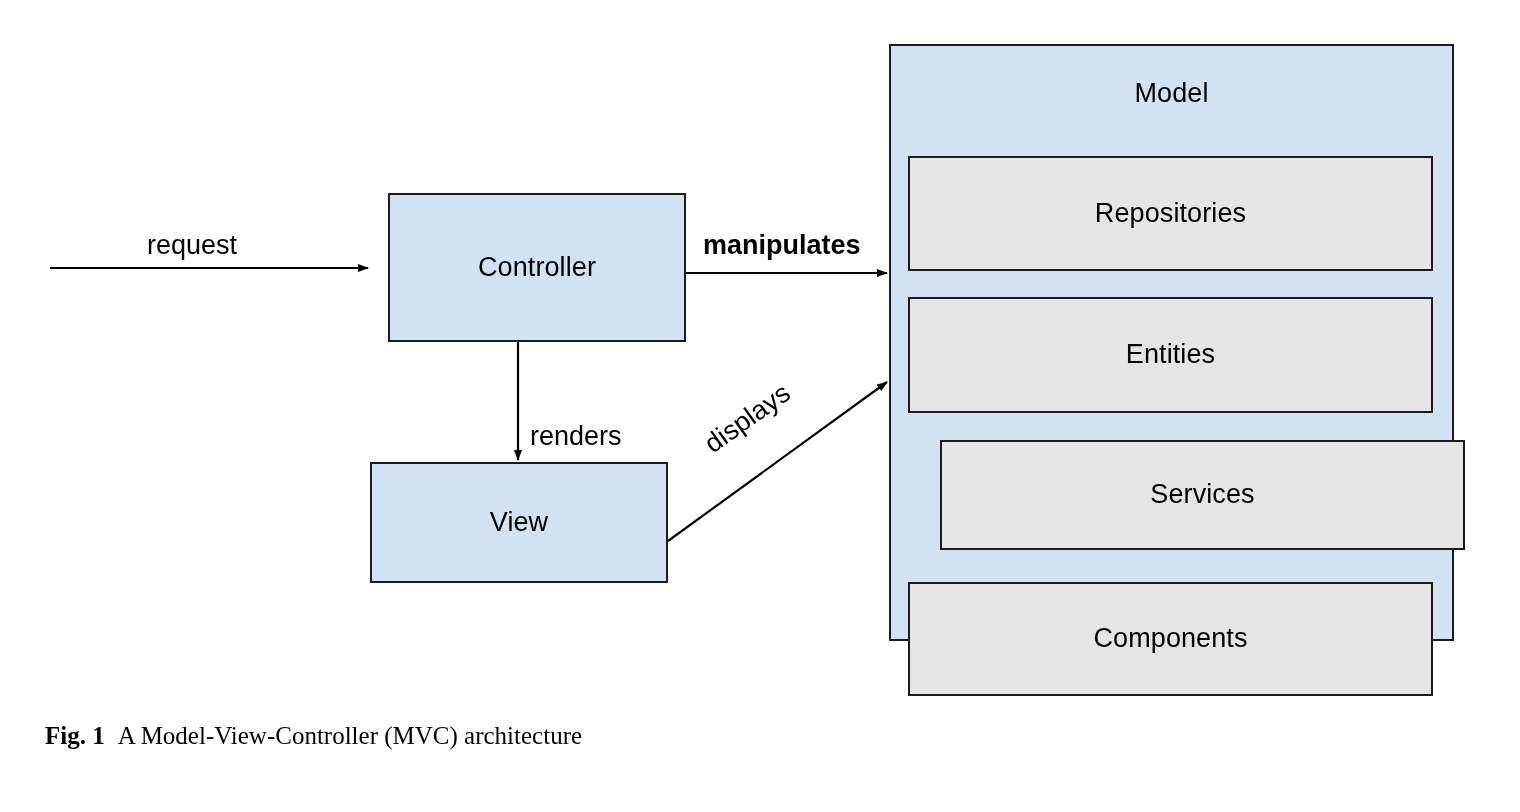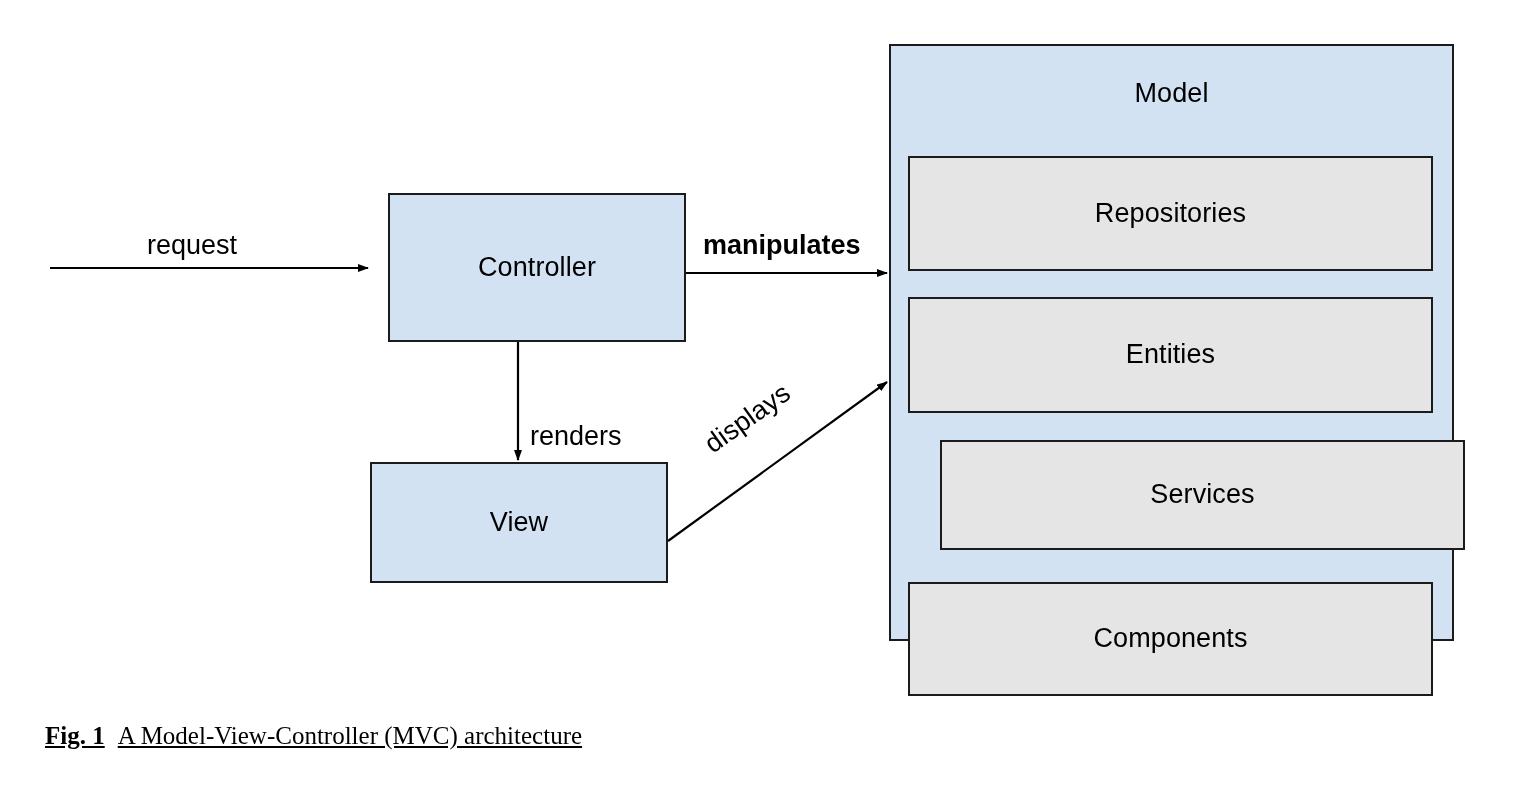--- a/index.html
+++ b/index.html
@@ -84,21 +84,20 @@
 
   
   #caption {
     position: absolute;
     left: 45px;
     top: 722px;
     font-family: "Liberation Serif", serif;
     font-size: 25px;
     color: #000000;
     white-space: nowrap;
-    text-decoration: underline;
   }
   #caption .caption-tag {
     font-weight: bold;
   }
   #caption .caption-text {
     margin-left: 13px;
   }
 </style>
 </head>
 <body>

